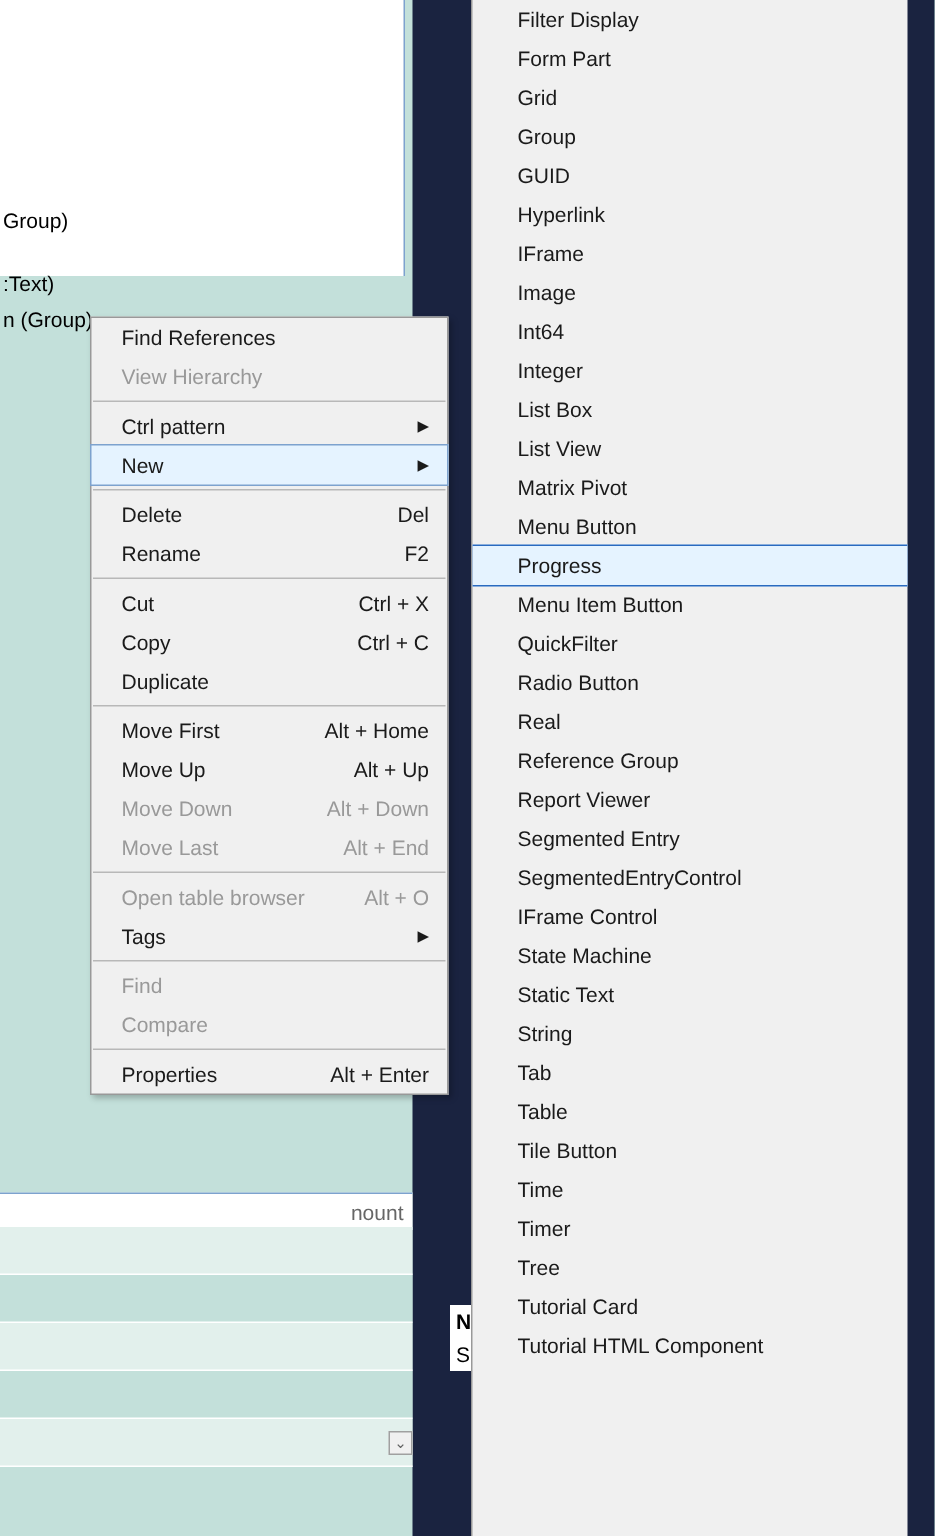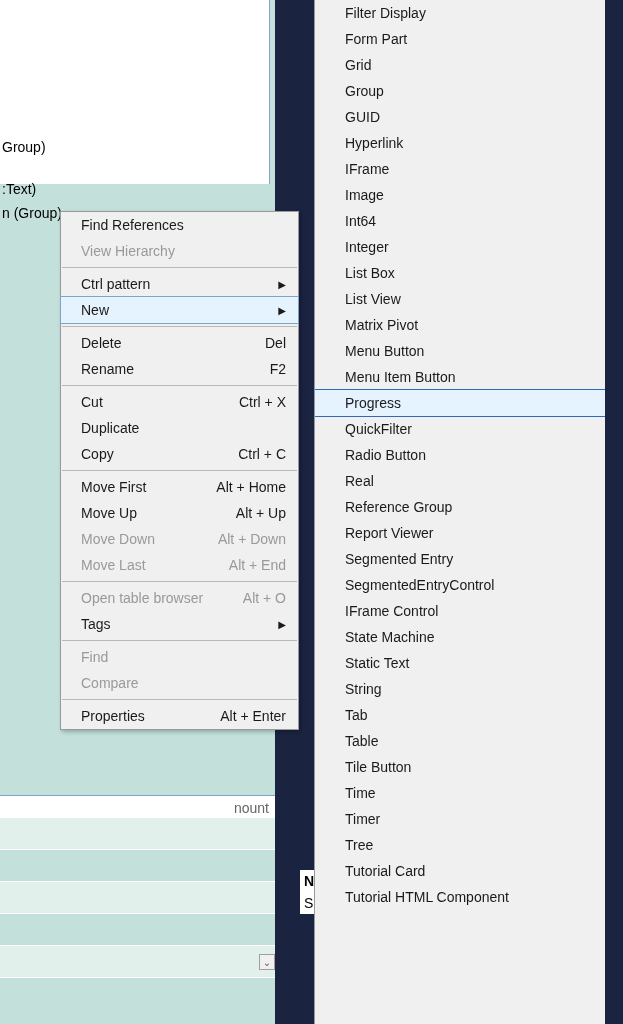--- a/index.html
+++ b/index.html
@@ -220,26 +220,26 @@
     <div class="cm-item">
       <span>Rename</span>
       <span class="cm-shortcut">F2</span>
     </div>
     <div class="cm-sep"></div>
     <div class="cm-item">
       <span>Cut</span>
       <span class="cm-shortcut">Ctrl + X</span>
     </div>
     <div class="cm-item">
-      <span>Duplicate</span>
-      <span class="cm-shortcut"></span>
-    </div>
-    <div class="cm-item">
       <span>Copy</span>
       <span class="cm-shortcut">Ctrl + C</span>
+    </div>
+    <div class="cm-item">
+      <span>Duplicate</span>
+      <span class="cm-shortcut"></span>
     </div>
     <div class="cm-sep"></div>
     <div class="cm-item">
       <span>Move First</span>
       <span class="cm-shortcut">Alt + Home</span>
     </div>
     <div class="cm-item">
       <span>Move Up</span>
       <span class="cm-shortcut">Alt + Up</span>
     </div>
@@ -284,22 +284,22 @@
     <div class="sm-item">GUID</div>
     <div class="sm-item">Hyperlink</div>
     <div class="sm-item">IFrame</div>
     <div class="sm-item">Image</div>
     <div class="sm-item">Int64</div>
     <div class="sm-item">Integer</div>
     <div class="sm-item">List Box</div>
     <div class="sm-item">List View</div>
     <div class="sm-item">Matrix Pivot</div>
     <div class="sm-item">Menu Button</div>
+    <div class="sm-item highlight">Progress</div>
     <div class="sm-item">Menu Item Button</div>
-    <div class="sm-item highlight">Progress</div>
     <div class="sm-item">QuickFilter</div>
     <div class="sm-item">Radio Button</div>
     <div class="sm-item">Real</div>
     <div class="sm-item">Reference Group</div>
     <div class="sm-item">Report Viewer</div>
     <div class="sm-item">Segmented Entry</div>
     <div class="sm-item">SegmentedEntryControl</div>
     <div class="sm-item">IFrame Control</div>
     <div class="sm-item">State Machine</div>
     <div class="sm-item">Static Text</div>

